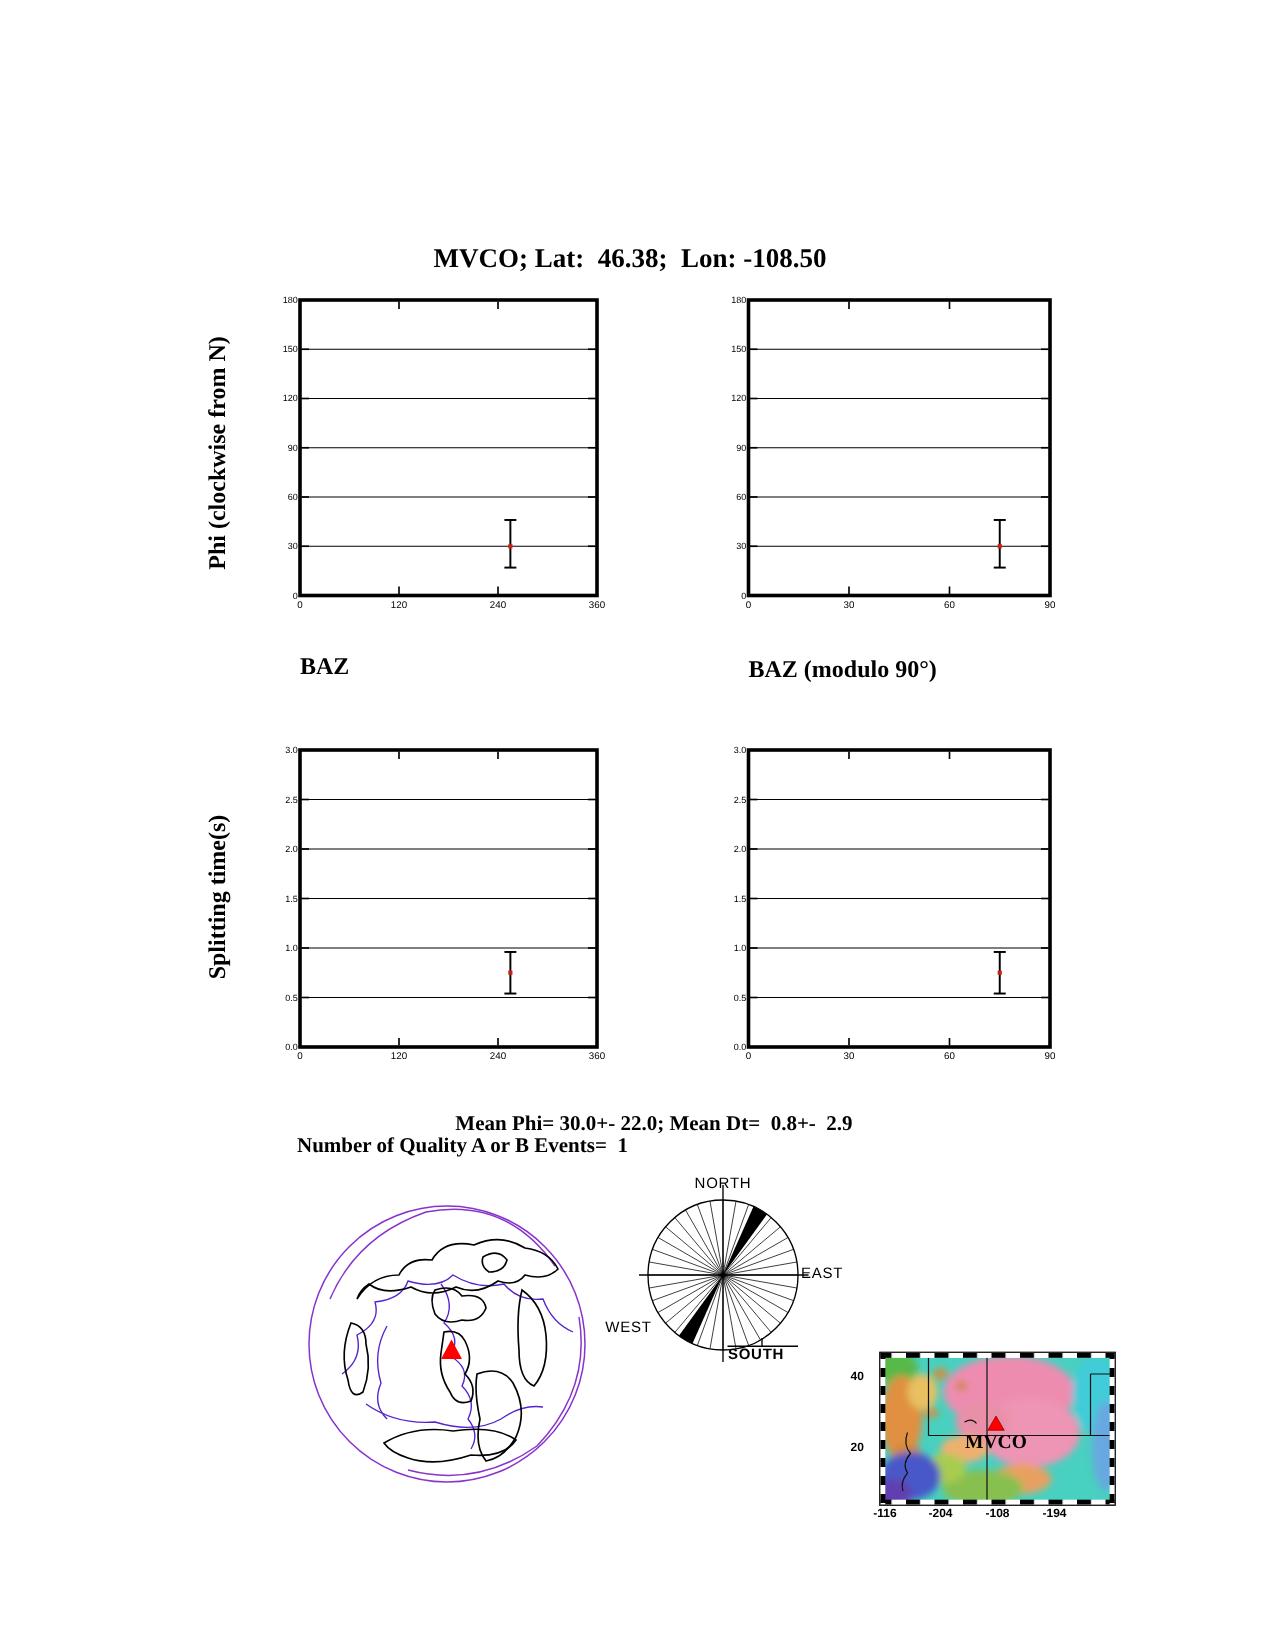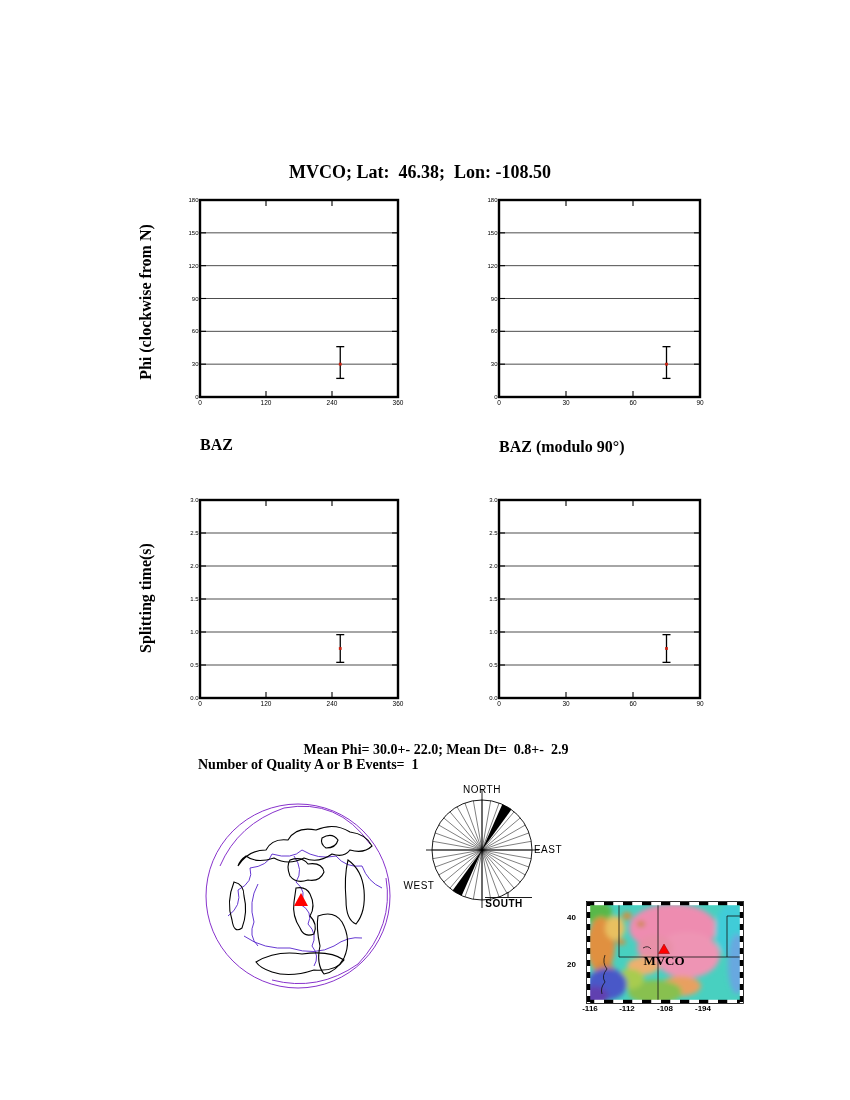--- a/index.html
+++ b/index.html
@@ -334,17 +334,17 @@
   </g>
   <rect x="2" y="2" width="156" height="3.2" fill="url(#ckh)"></rect>
   <rect x="2" y="99.8" width="156" height="3.2" fill="url(#ckh)"></rect>
   <rect x="2" y="2" width="3.2" height="101" fill="url(#ckv)"></rect>
   <rect x="154.8" y="2" width="3.2" height="101" fill="url(#ckv)"></rect>
   <rect x="1.5" y="1.5" width="157" height="102" fill="none" stroke="#000" stroke-width="0.8"></rect>
   <path d="M79,44 L73.5,53.5 L84.5,53.5 Z" fill="#ff0000" stroke="#800" stroke-width="0.5"></path>
 </svg>
 <div class="abs station-label">MVCO</div>
 <div class="map-xtick" style="left:575px;">-116</div>
-<div class="map-xtick" style="left:612px;">-112</div>
+<div class="map-xtick" style="left:612px;">-204</div>
 <div class="map-xtick" style="left:650px;">-108</div>
 <div class="map-xtick" style="left:688px;">-194</div>
 <div class="map-ytick" style="left:567px;top:913px;">40</div>
 <div class="map-ytick" style="left:567px;top:960px;">20</div>
 
 </body></html>

